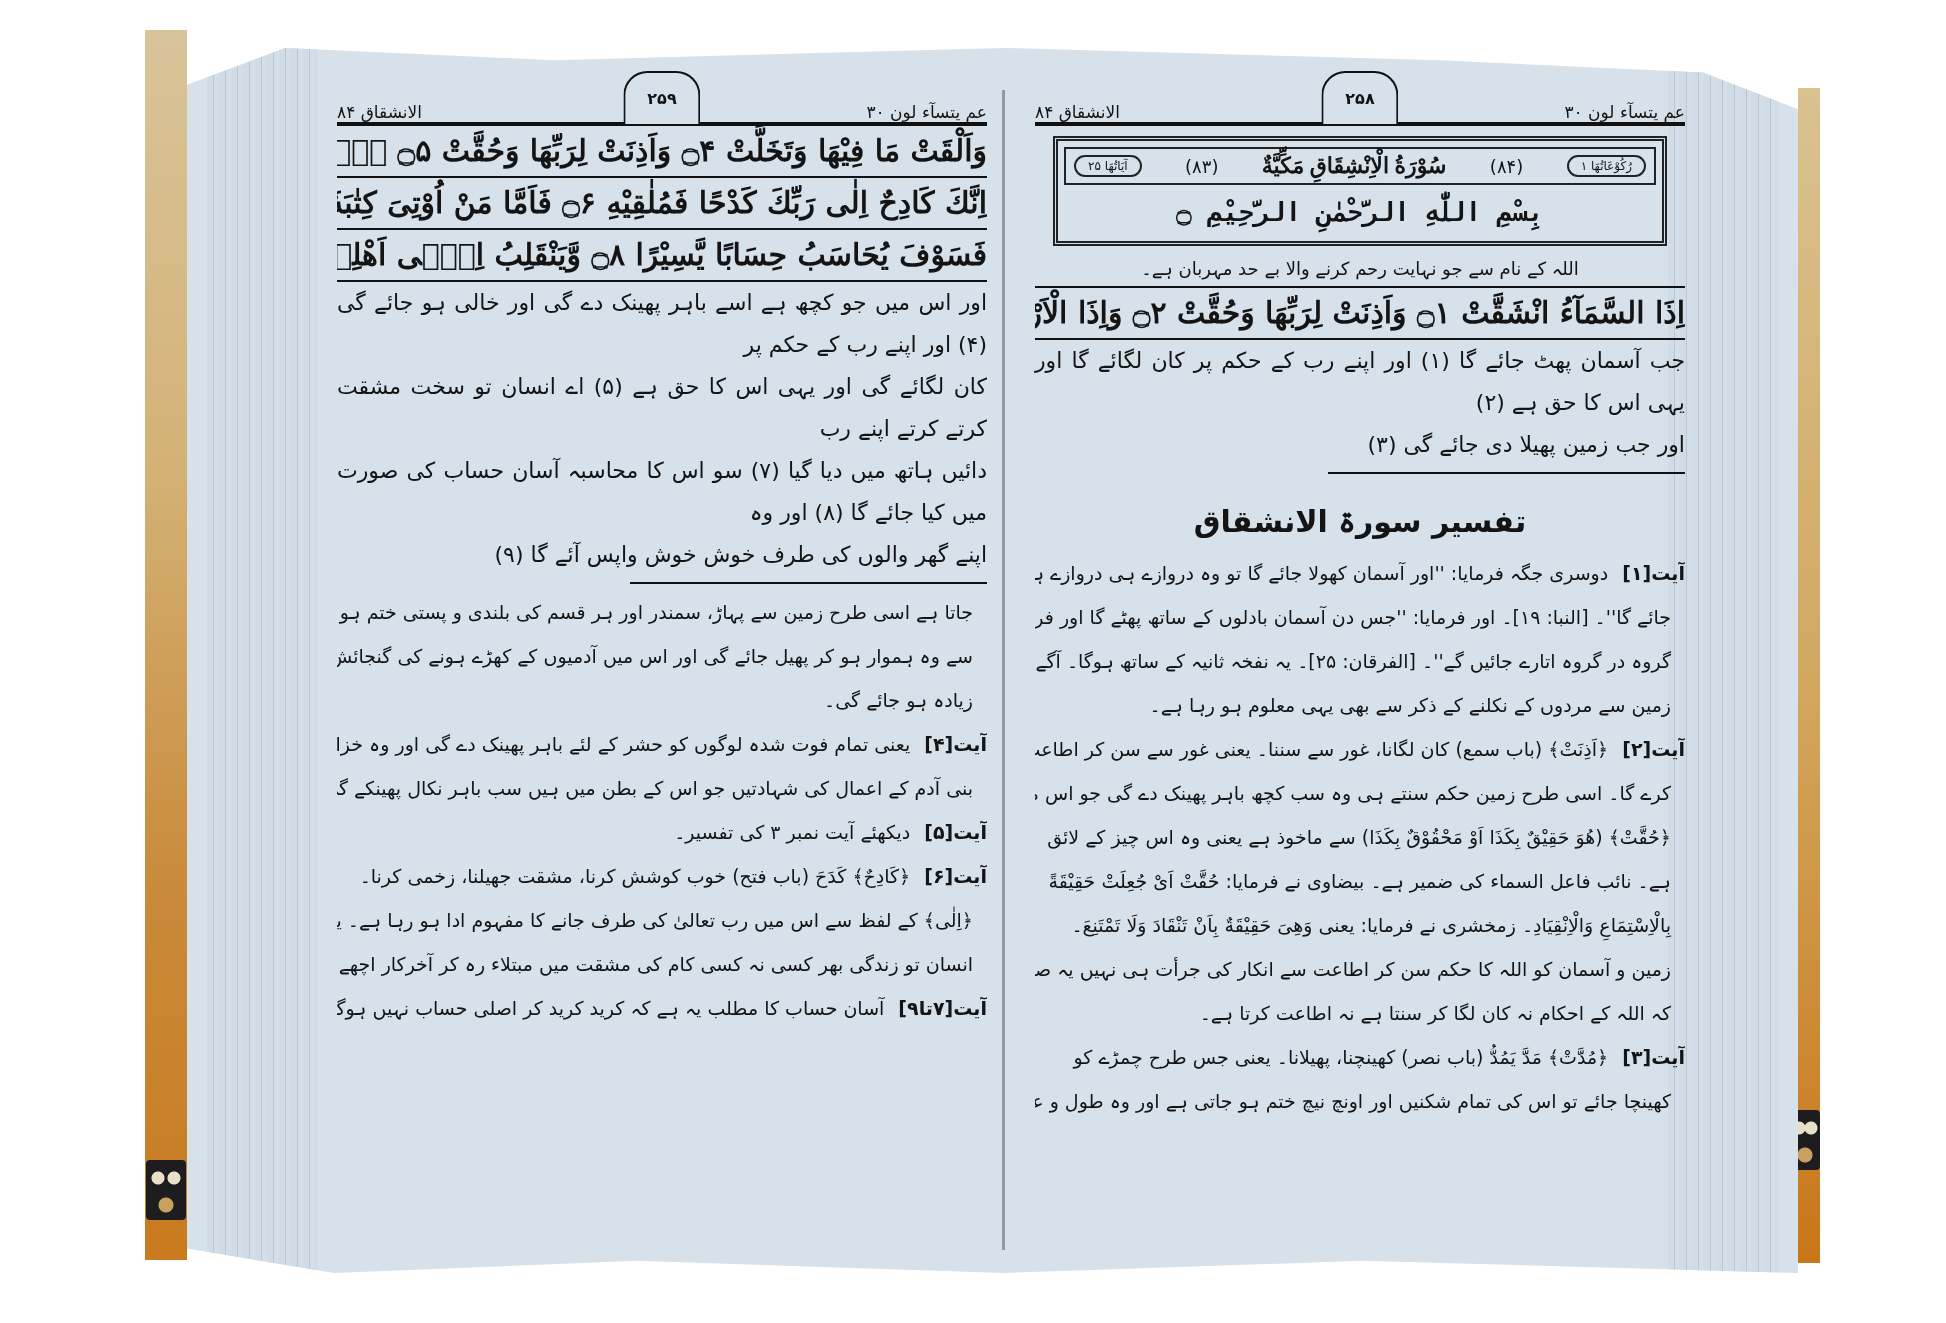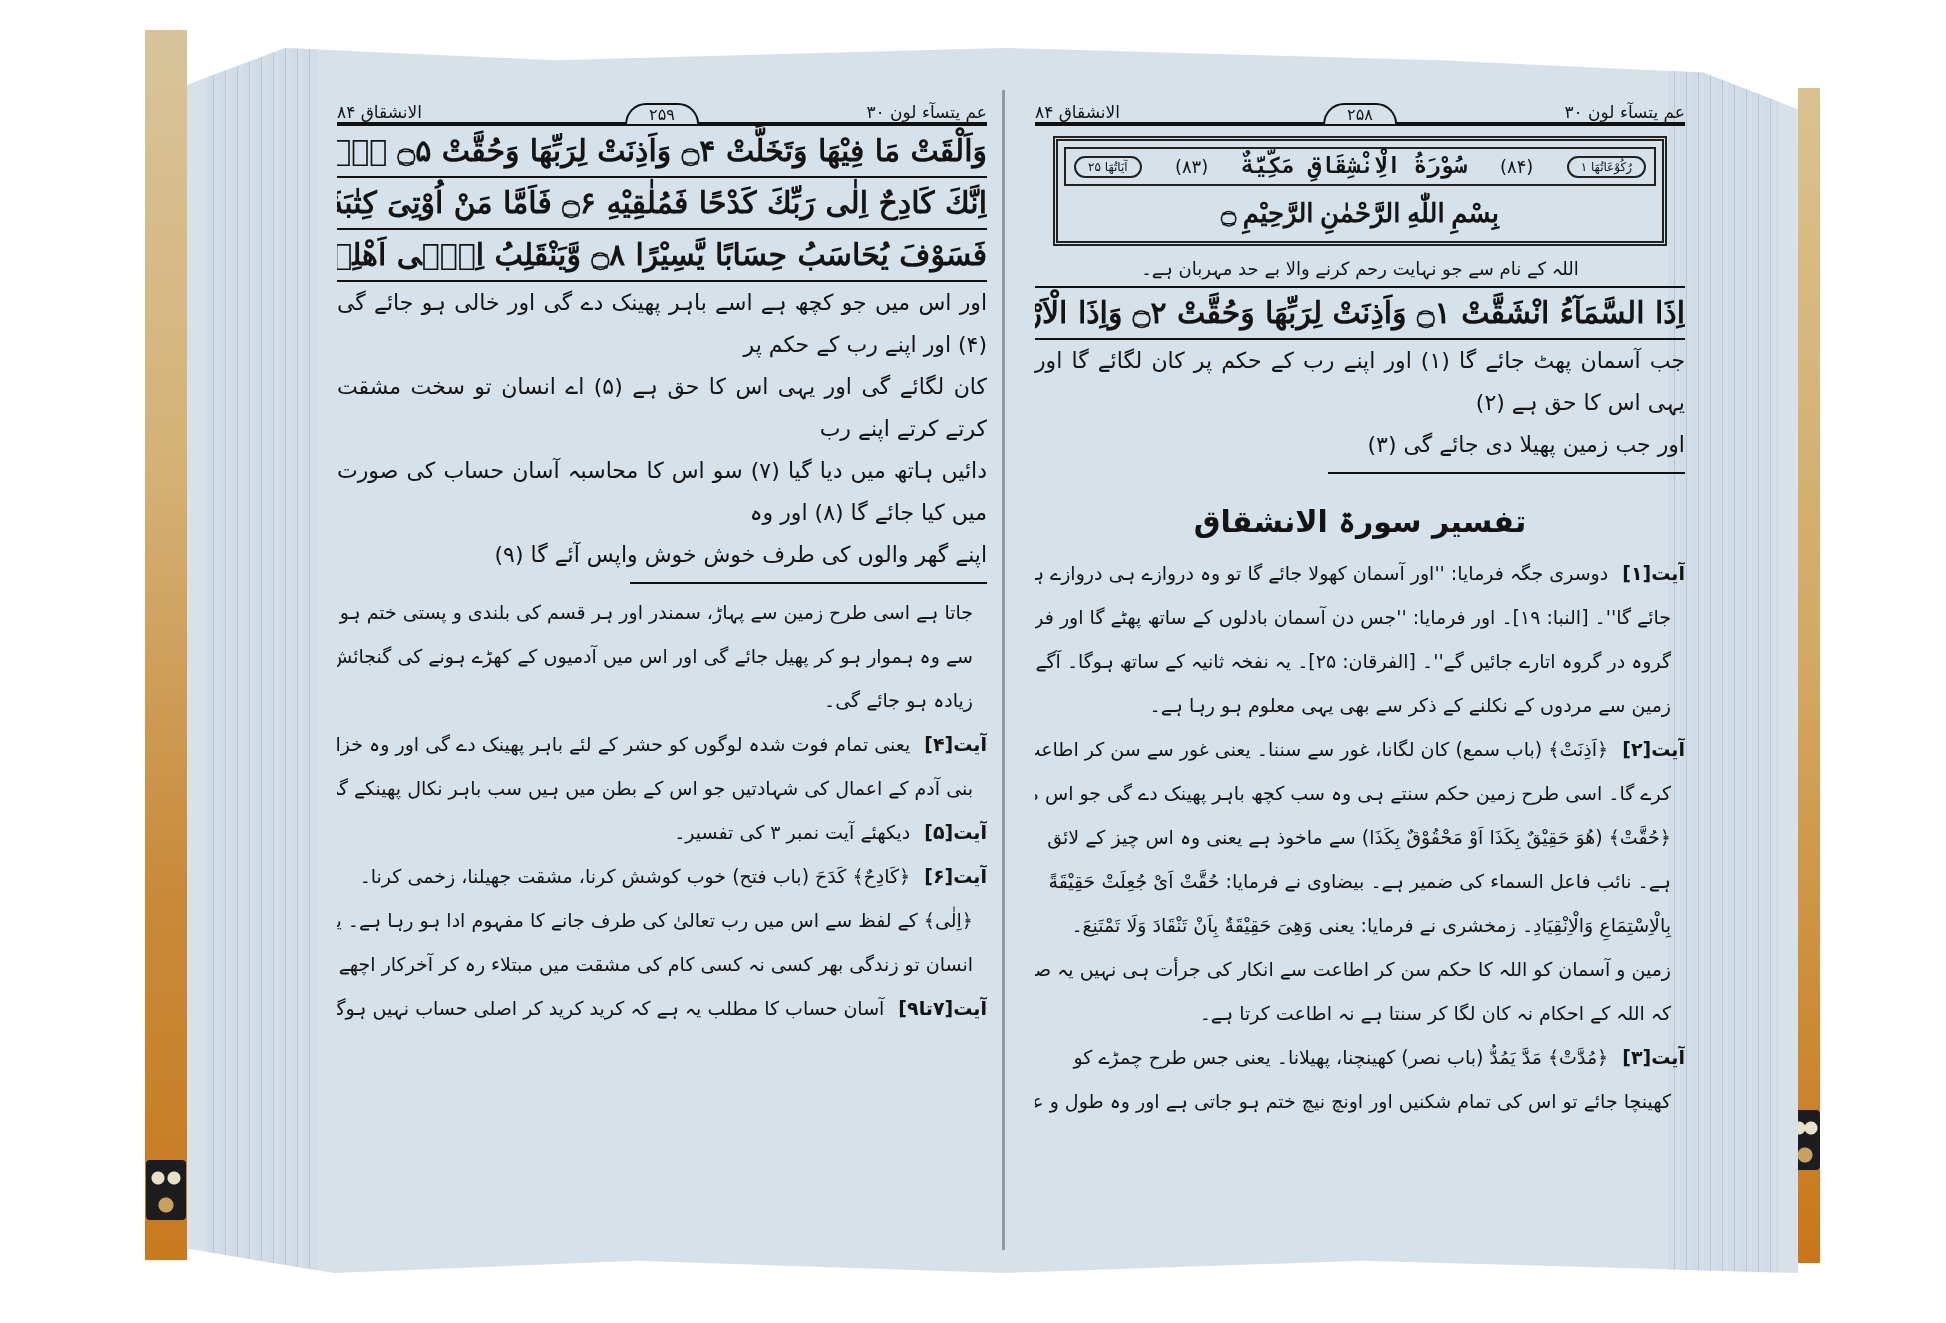--- a/index.html
+++ b/index.html
@@ -15,31 +15,31 @@
   .page-left{left:187px;top:48px;width:818px;height:1225px;clip-path:polygon(0 3%,12% 0,45% 1%,100% 0,100% 100%,55% 99%,18% 100%,0 98%);}
   .page-right{left:1005px;top:48px;width:793px;height:1225px;clip-path:polygon(0 0,55% 1%,88% 2%,100% 5%,100% 100%,45% 99%,0 100%);}
   .page-stack{position:absolute;top:0;bottom:0;width:110px;background:repeating-linear-gradient(90deg,#cfdbe5 0 6px,#b7c3cd 6px 7px,#d3dee8 7px 12px);opacity:.9;}
   .page-left .page-stack{left:20px;}
   .page-right .page-stack{right:20px;}
   .gutter{position:absolute;left:1002px;top:90px;width:3px;height:1160px;background:#8e9aa4;}
   .content{position:absolute;direction:rtl;color:#141414;}
   .left-content{left:150px;top:40px;width:650px;}
   .right-content{left:30px;top:40px;width:650px;}
   .runhead{display:flex;justify-content:space-between;align-items:flex-end;font-size:17px;height:34px;border-bottom:4px solid #111;position:relative;}
-  .runhead .pgnum{position:absolute;left:50%;transform:translateX(-50%);bottom:-2px;border:2px solid #111;border-bottom:none;border-radius:24px 24px 0 0;padding:0 22px;background:#d6e1ea;font-size:16px;}
+  .runhead .pgnum{position:absolute;left:50%;transform:translateX(-50%);bottom:-2px;border:2px solid #111;border-bottom:none;border-radius:24px 24px 0 0;padding:16px 22px;background:#d6e1ea;font-size:16px;font-weight:bold;}
   .arabic{font-family:"DejaVu Serif",serif;font-size:30px;line-height:50px;border-bottom:2px solid #111;text-align:justify;white-space:nowrap;overflow:hidden;font-weight:bold;}
   .urdu{font-family:"DejaVu Sans",sans-serif;font-size:22px;line-height:42px;text-align:justify;}
   .rule{border-top:2px solid #111;width:55%;margin:6px 0 6px auto;}
   .tafsir-line{font-size:19px;line-height:44px;white-space:nowrap;overflow:hidden;}
   .ayat-label{font-weight:bold;margin-left:14px;}
   .sura-box{border:5px double #222;margin:10px 18px 6px;padding:6px;}
   .sura-row{display:flex;justify-content:space-between;align-items:center;border:2px solid #222;padding:4px 8px;font-size:18px;}
   .cartouche{border:2px solid #222;border-radius:14px;padding:2px 12px;font-size:12px;}
-  .sura-name{font-family:Liberation Mono, monospace;font-weight:bold;font-size:22px;}
-  .bismillah{text-align:center;font-family:Liberation Serif, serif;font-size:26px;font-weight:bold;padding:12px 0 6px;}
+  .sura-name{font-family:Liberation Serif, serif;font-weight:bold;font-size:22px;}
+  .bismillah{text-align:center;font-family:Liberation Mono, monospace;font-size:26px;font-weight:bold;padding:12px 0 6px;}
   .translation-center{text-align:center;font-size:18px;line-height:34px;}
   .tafsir-heading{text-align:center;font-size:30px;font-weight:bold;margin:30px 0 12px;}
 </style>
 </head>
 <body>
 
 <div class="book">
   <div class="cover-left"></div>
   <div class="ornament" style="left:146px;top:1160px;"></div>
   <div class="cover-right"></div>

